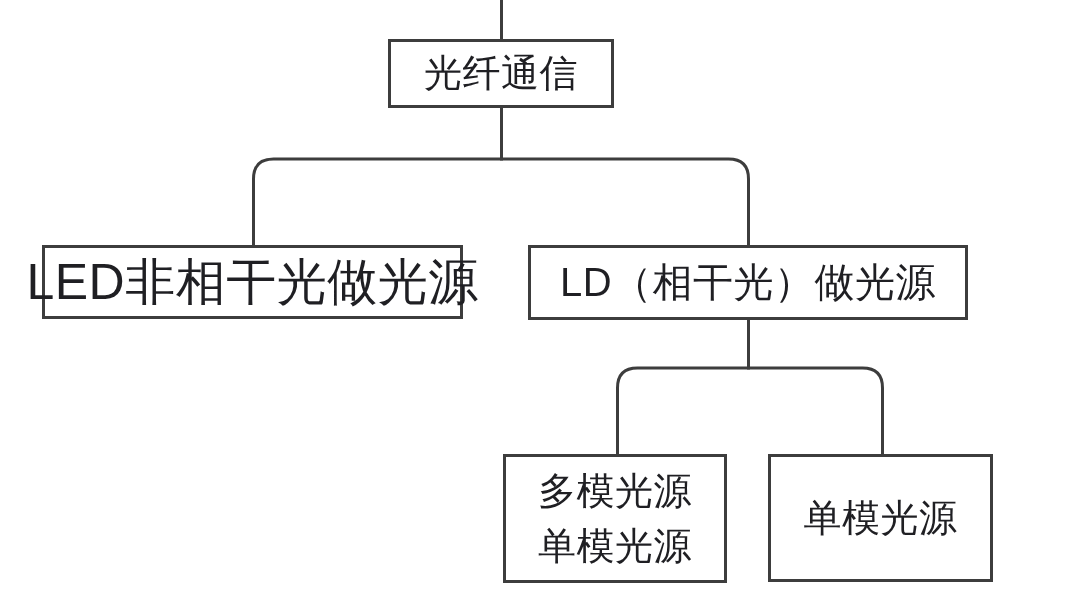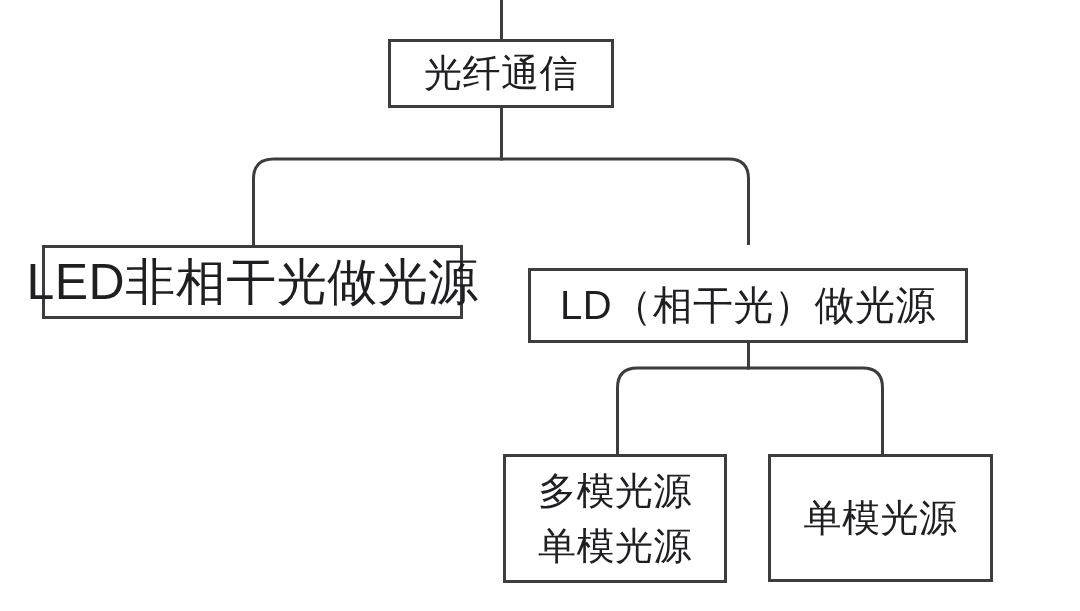--- a/index.html
+++ b/index.html
@@ -40,21 +40,20 @@
     left: 388px; top: 39px; width: 226px; height: 69px;
     font-size: 38px;
   }
   .node-led {
     left: 42px; top: 245px; width: 421px; height: 74px;
     font-size: 50px;
   }
   .node-ld {
     left: 528px; top: 245px; width: 440px; height: 75px;
     font-size: 40px;
-    margin-top: 23px;
   }
   .node-multimode {
     left: 503px; top: 454px; width: 224px; height: 129px;
     font-size: 38px;
     line-height: 55px;
   }
   .node-singlemode {
     left: 768px; top: 454px; width: 225px; height: 128px;
     font-size: 38px;
     line-height: 55px;

